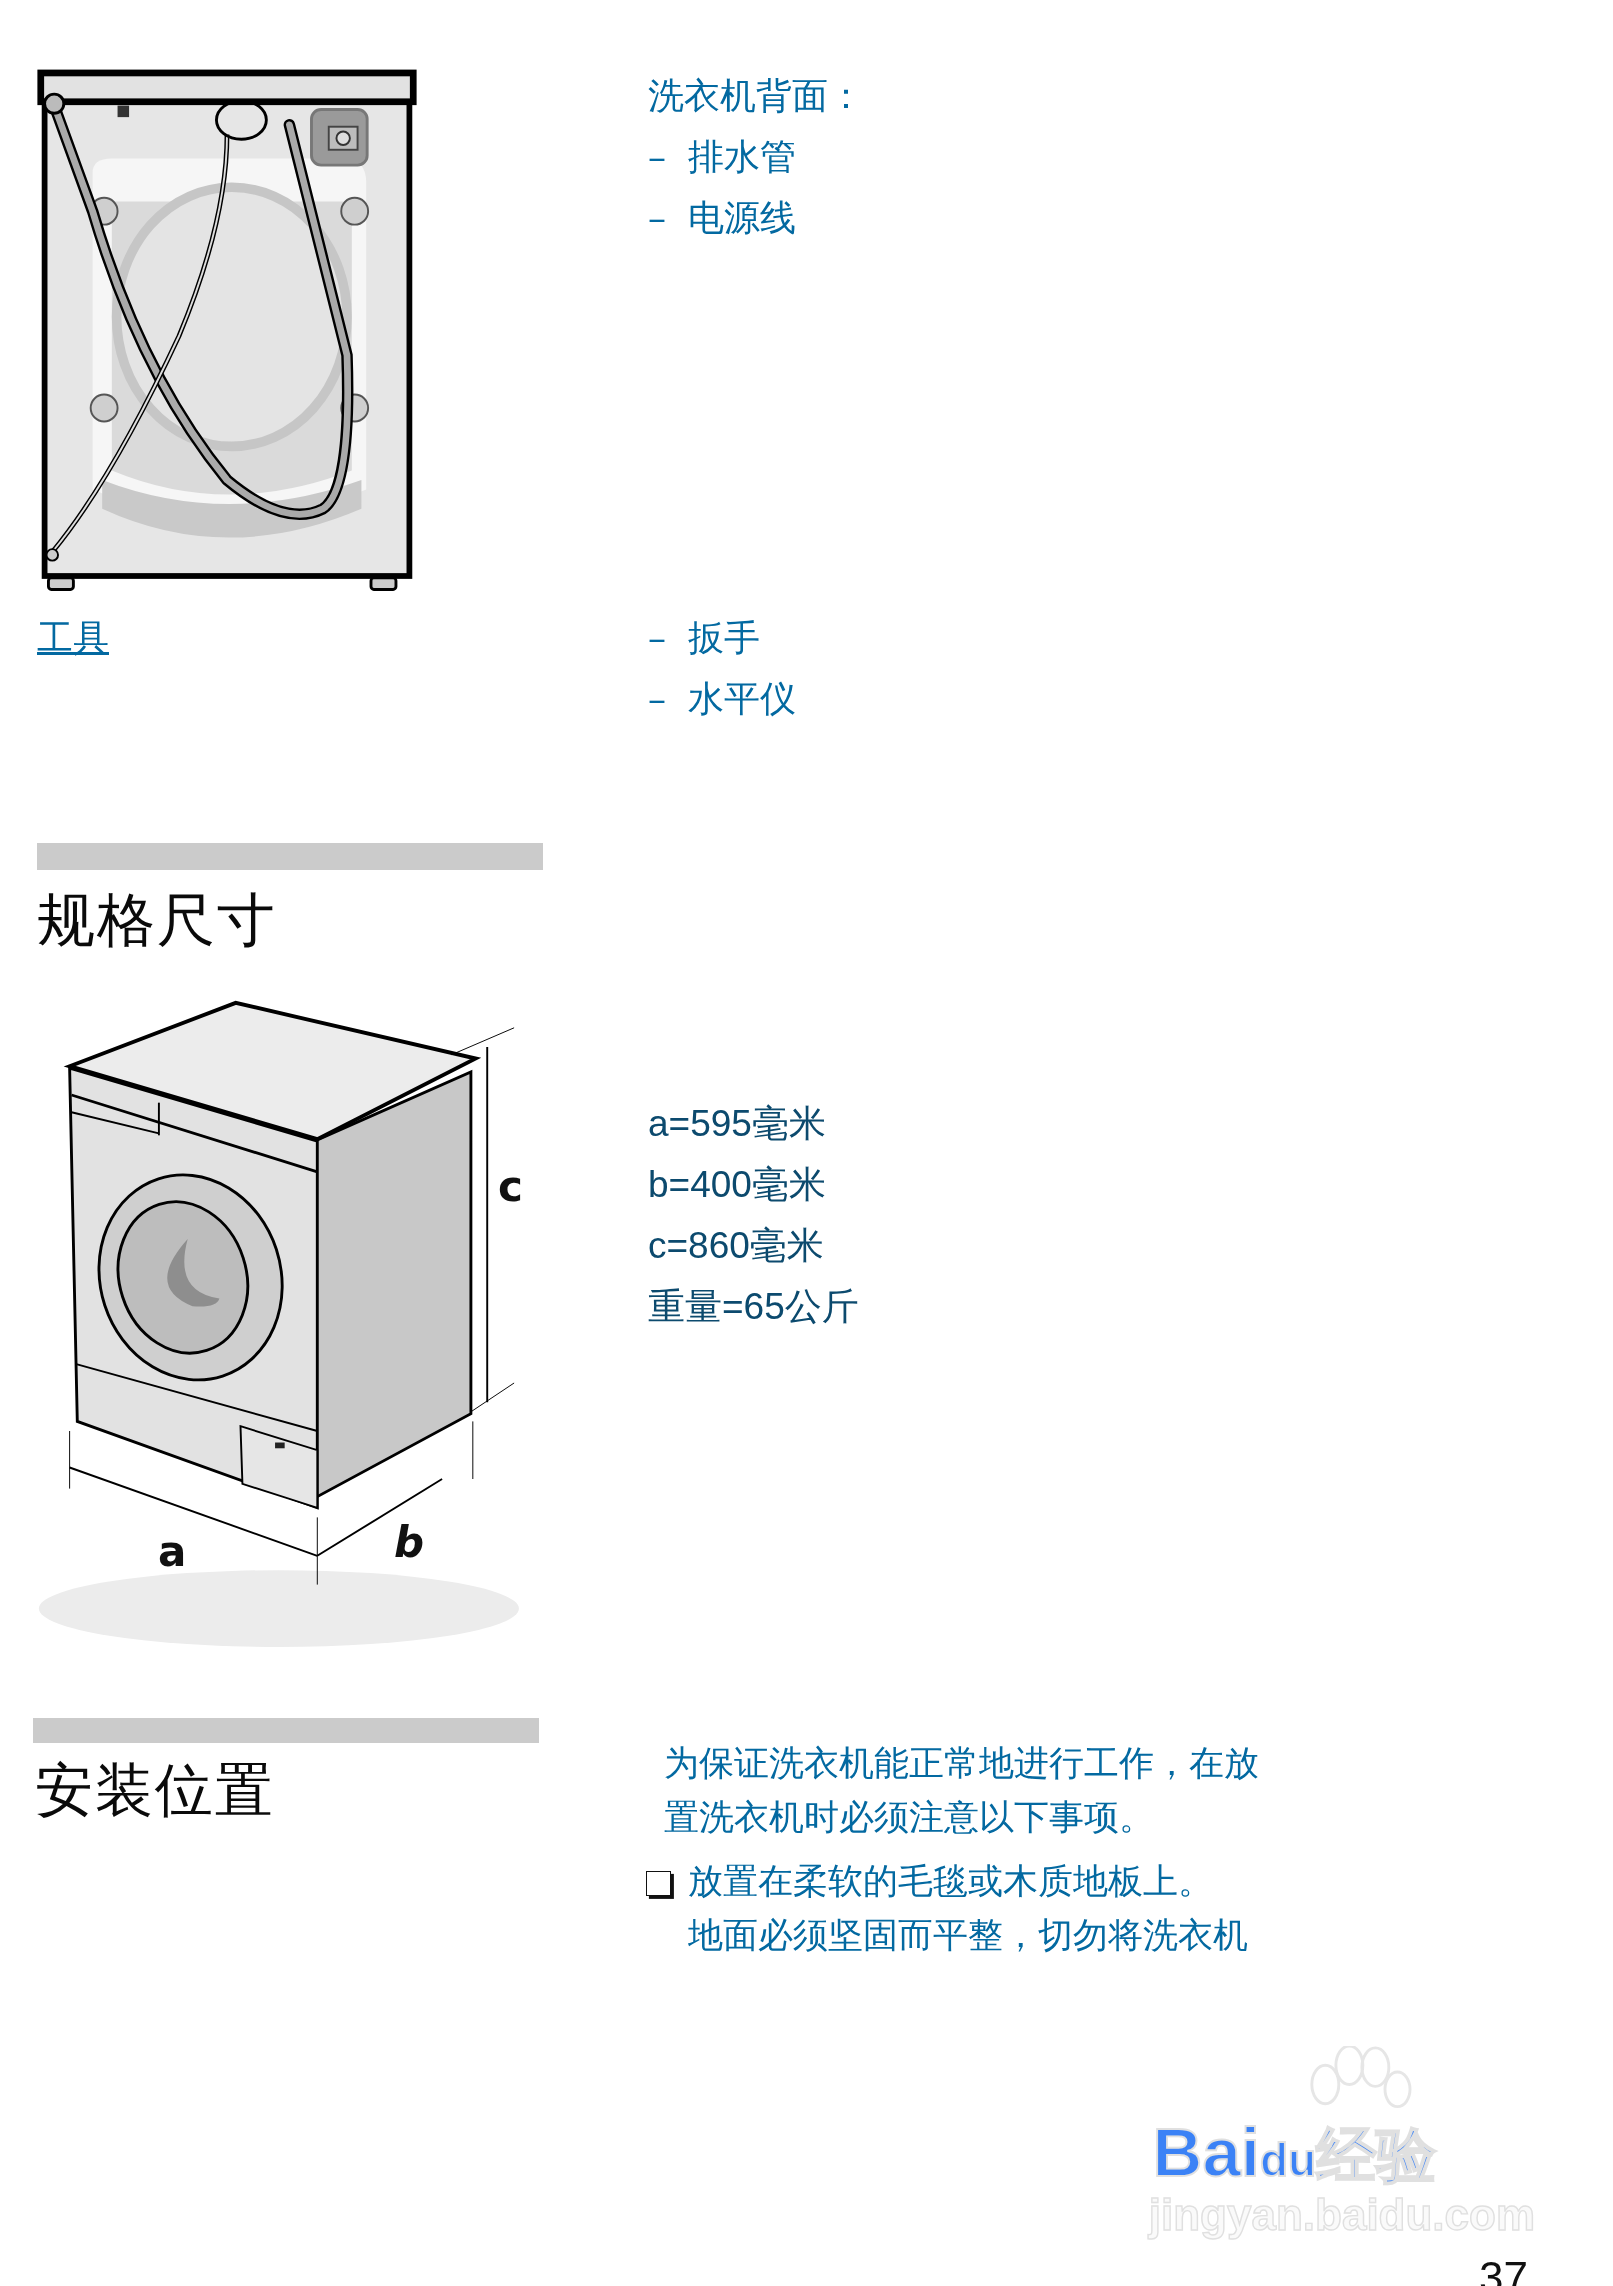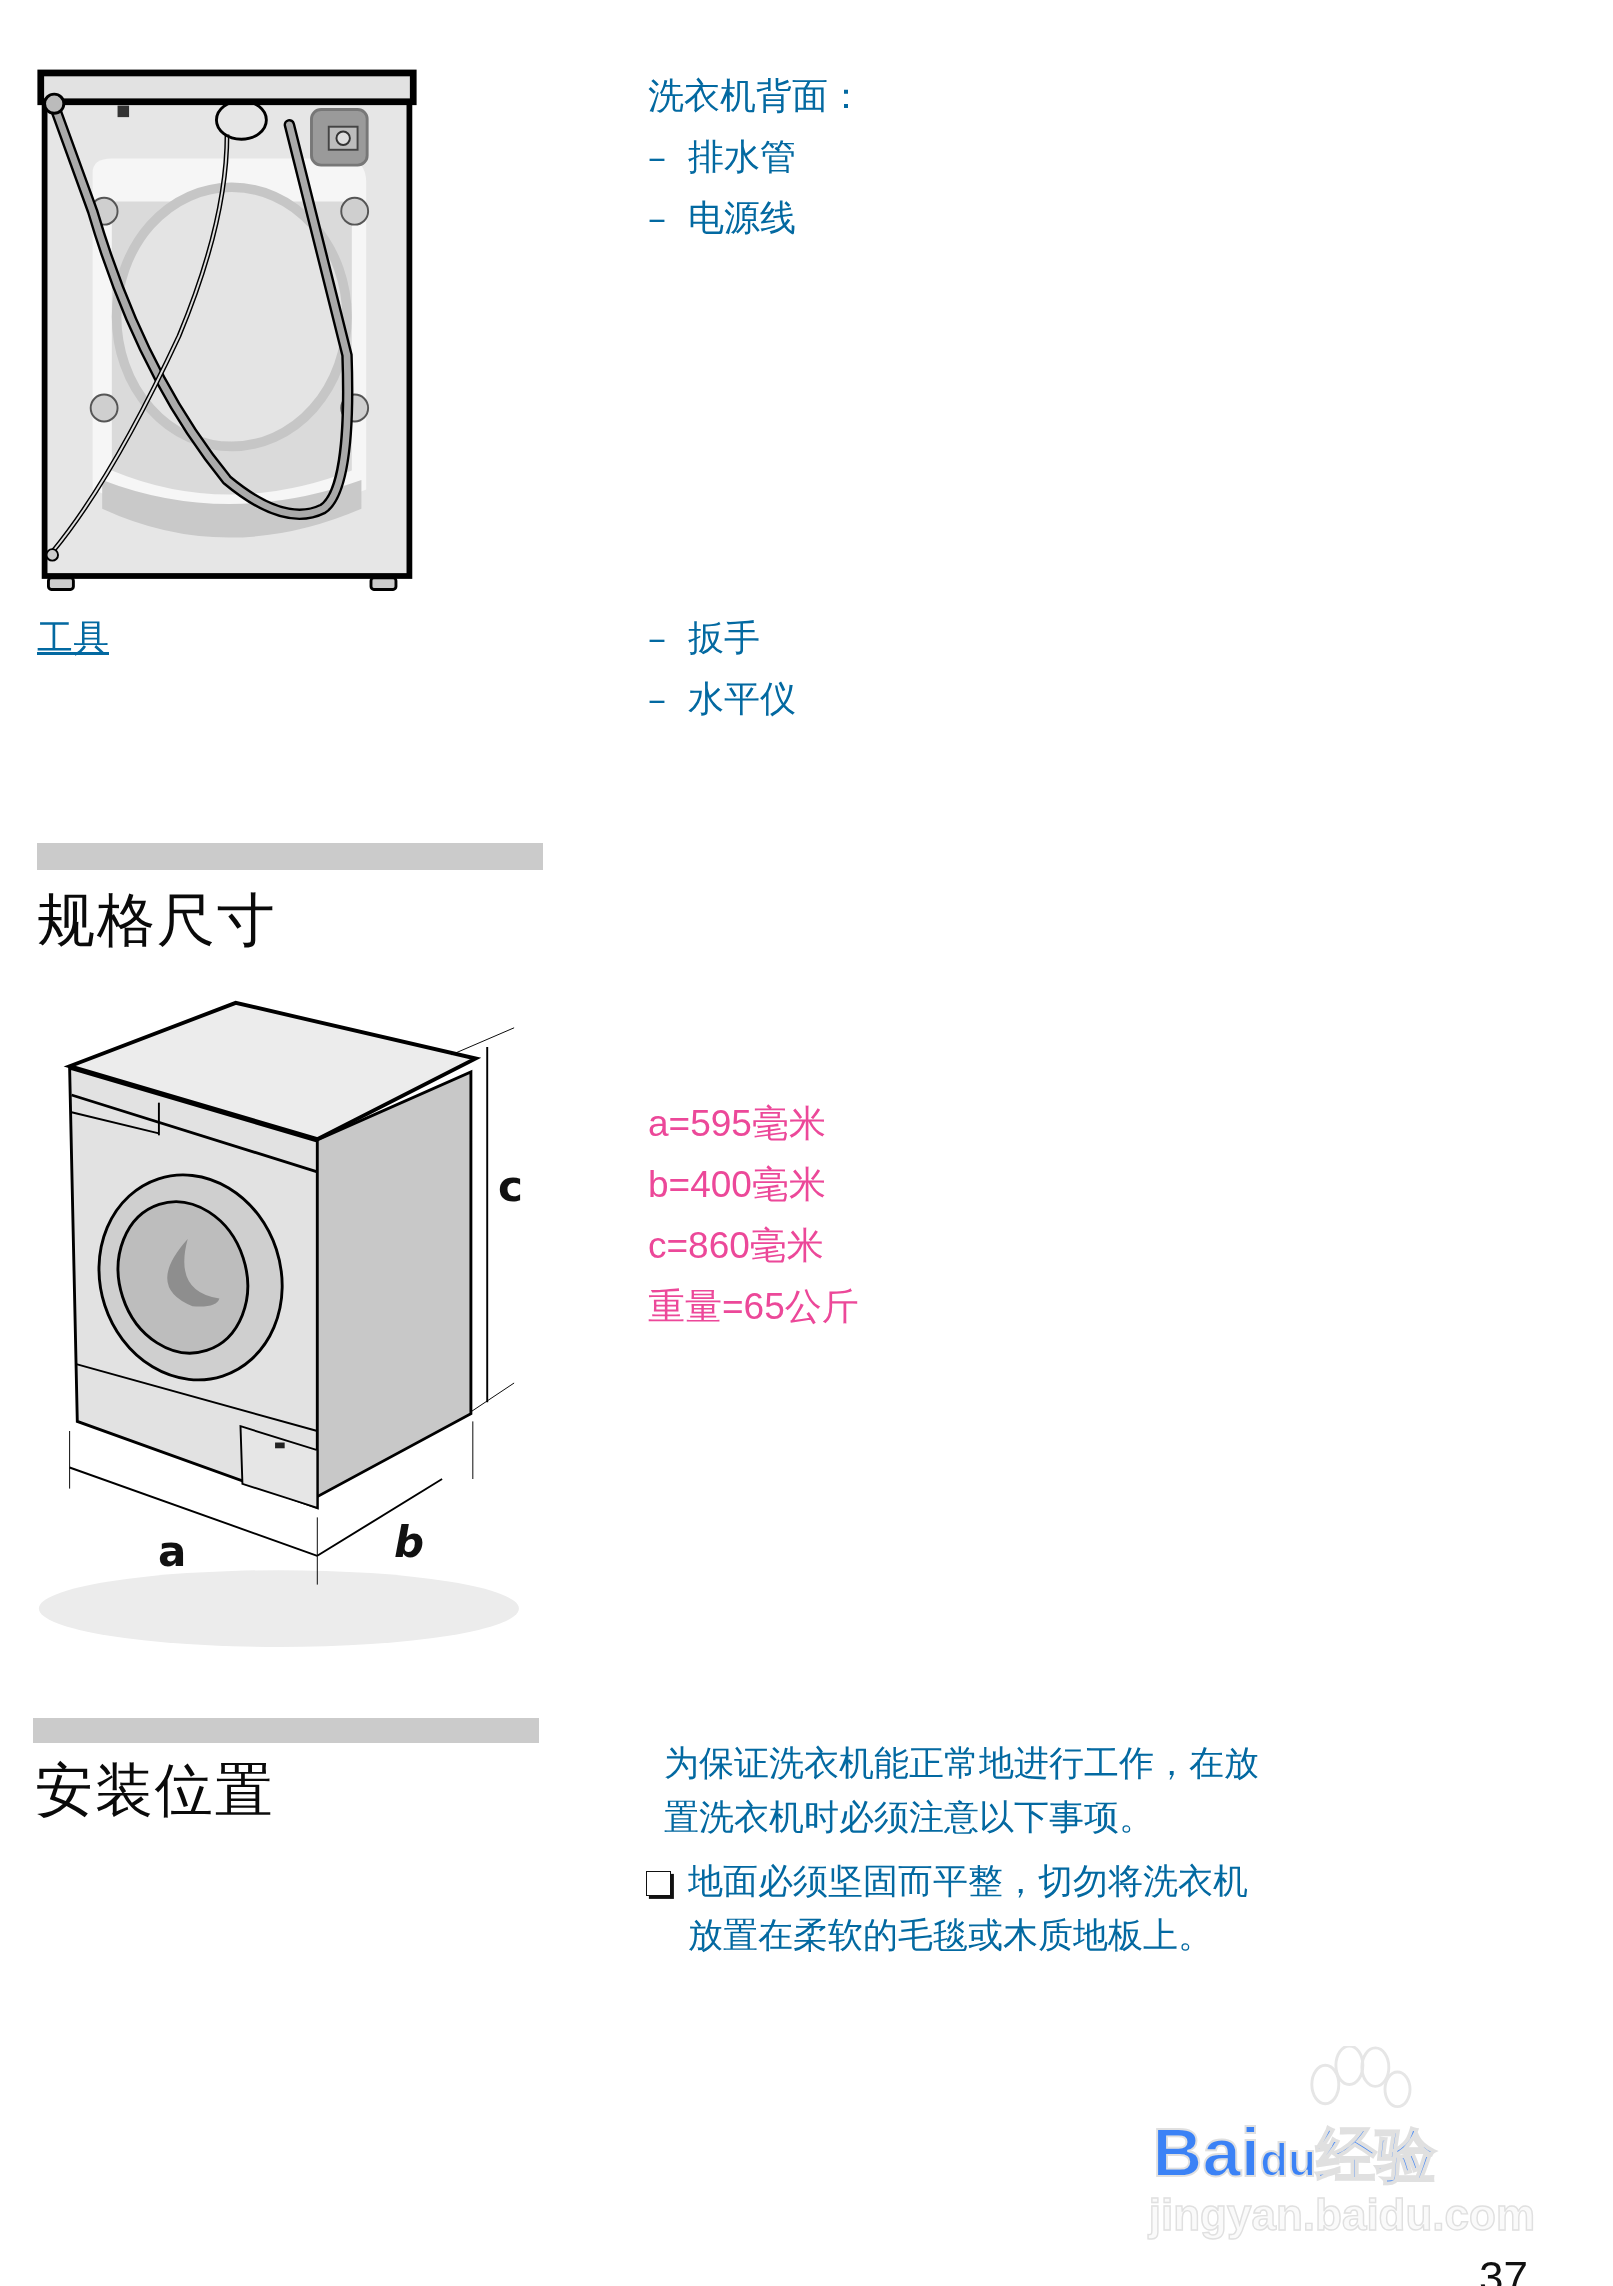--- a/index.html
+++ b/index.html
@@ -1,20 +1,20 @@
 <!DOCTYPE html>
 <html><head>
 <meta charset="utf-8">
 <style>
   html, body { margin:0; padding:0; background:#ffffff; }
   body { width:1614px; height:2286px; position:relative; overflow:hidden;
          font-family:"DejaVu Serif","Liberation Serif",serif; color:#111; }
   .abs { position:absolute; }
   .serif-text { font-family:"DejaVu Serif","Liberation Serif",serif; font-size:36px; line-height:61px; color:#0369a1; }
-  .sans-text { font-family:"Liberation Sans","DejaVu Sans",sans-serif; font-size:37px; line-height:61px; color:#ec4899; }
+  .sans-text { font-family:"Liberation Sans","DejaVu Sans",sans-serif; font-size:37px; line-height:61px; color:#0c4a6e; }
   .dash-item { display:flex; align-items:baseline; }
   .dash { width:40px; display:inline-block; }
   .section-bar { background:#cbcbcb; height:27px; }
   .section-title { font-family:Liberation Serif, serif; font-size:58px; line-height:69px; color:#0a0a0a; letter-spacing:1.9px; }
   .bullet { display:flex; }
   .box-icon { width:23px; height:23px; border:1.9px solid #111; box-shadow:2.9px 2.9px 0 #111; margin:17.3px 17.3px 0 3.8px; flex:0 0 auto; background:#fff; }
   .page-number { font-family:"Liberation Sans","DejaVu Sans",sans-serif; font-size:44px; color:#111;margin-top:43px; }
   .watermark { color:#f2f2f2; font-family:"Liberation Sans","DejaVu Sans",sans-serif; font-weight:bold; }
 </style>
 </head>
@@ -133,22 +133,22 @@
 <div class="abs section-title" style="left:35px;top:1756px;">安装位置</div>
 
 <div class="abs serif-text" style="left:664px;top:1716px;line-height:54px;font-size:35px;margin-top:20px;">
   <div>为保证洗衣机能正常地进行工作，在放</div>
   <div>置洗衣机时必须注意以下事项。</div>
 </div>
 
 <div class="abs serif-text bullet" style="left:642px;top:1854px;line-height:54px;font-size:35px;">
   <span class="box-icon"></span>
   <div>
+    <div>放置在柔软的毛毯或木质地板上。</div>
     <div>地面必须坚固而平整，切勿将洗衣机</div>
-    <div>放置在柔软的毛毯或木质地板上。</div>
   </div>
 </div>
 
 <div class="abs watermark" style="left:1143px;top:2046px;width:384px;height:192px;">
   <svg class="abs" style="left:163px;top:0;" width="106" height="77" viewBox="0 0 110 80">
     <g fill="none" stroke="#e6e6e6" stroke-width="3">
       <ellipse cx="20" cy="40" rx="14" ry="20"></ellipse>
         <ellipse cx="45" cy="20" rx="14" ry="20"></ellipse>
       <ellipse cx="72" cy="22" rx="14" ry="20"></ellipse>
         <ellipse cx="95" cy="45" rx="13" ry="18"></ellipse>

